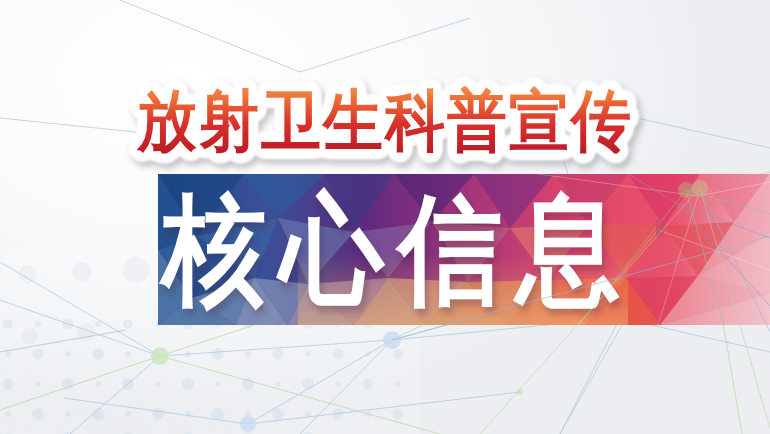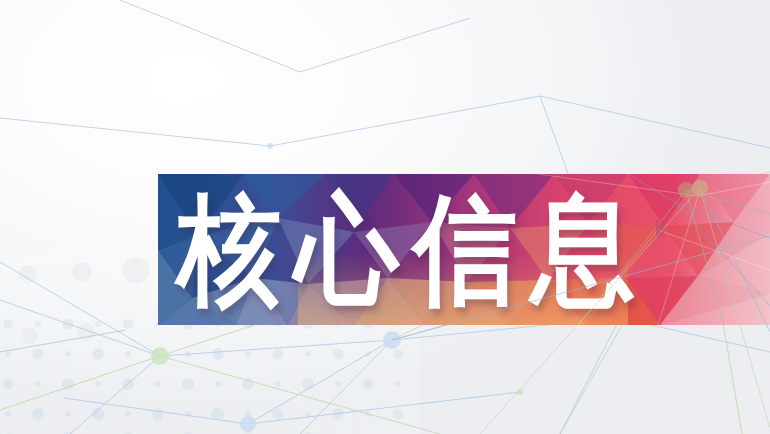--- a/index.html
+++ b/index.html
@@ -48,21 +48,21 @@
 
   
   .banner{
     position:absolute; left:158px; top:174px; width:612px; height:151px;
     overflow:hidden;
   }
   .banner svg{ display:block; width:100%; height:100%; }
   .banner-text{
     position:absolute; inset:0;
     display:flex; align-items:center; justify-content:flex-start;
-    padding-left:19px;
+    padding-left:4px;
   }
   .banner-text span{
     font-family:"DejaVu Sans","Liberation Sans", sans-serif;
     font-size:104px; line-height:1; font-weight:700;
     color:#ffffff; letter-spacing:14px;
     transform:scaleY(1.15) scaleX(1.0);
     text-shadow:3px 5px 6px rgba(60,35,70,.28);
     white-space:nowrap;
   }
 
@@ -215,20 +215,23 @@
       <circle cx="248" cy="424" r="8"></circle>
       <circle cx="620" cy="318" r="3"></circle>
       <circle cx="270" cy="146" r="3"></circle>
     </g>
     <g fill="#cfe4c0" opacity=".85">
       <circle cx="160" cy="356" r="9"></circle>
       <circle cx="520" cy="392" r="3"></circle>
     </g>
   </svg>
 
+  <div class="title-wrap">
+    <div class="title">放射卫生科普宣传</div>
+  </div>
 
   <div class="banner">
     <svg viewBox="0 0 612 151" preserveAspectRatio="none">
       <defs>
         <linearGradient id="bgrad" x1="0" y1="0" x2="1" y2="0">
           <stop offset="0%" stop-color="#1d4f8f"></stop>
           <stop offset="18%" stop-color="#3b4f96"></stop>
           <stop offset="34%" stop-color="#5e2a7e"></stop>
           <stop offset="52%" stop-color="#a8367a"></stop>
           <stop offset="68%" stop-color="#e0456a"></stop>

